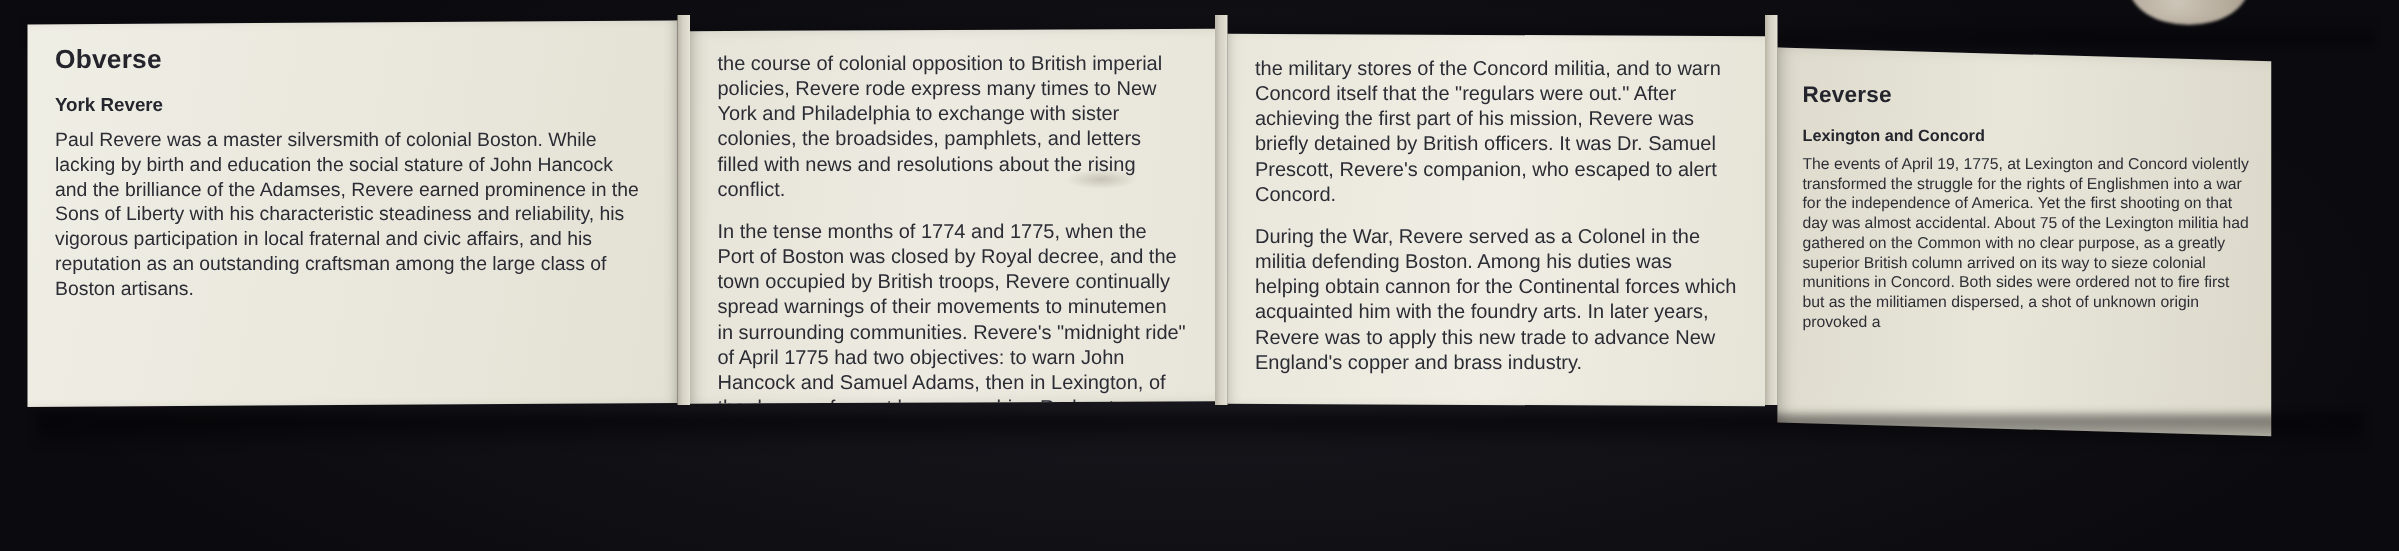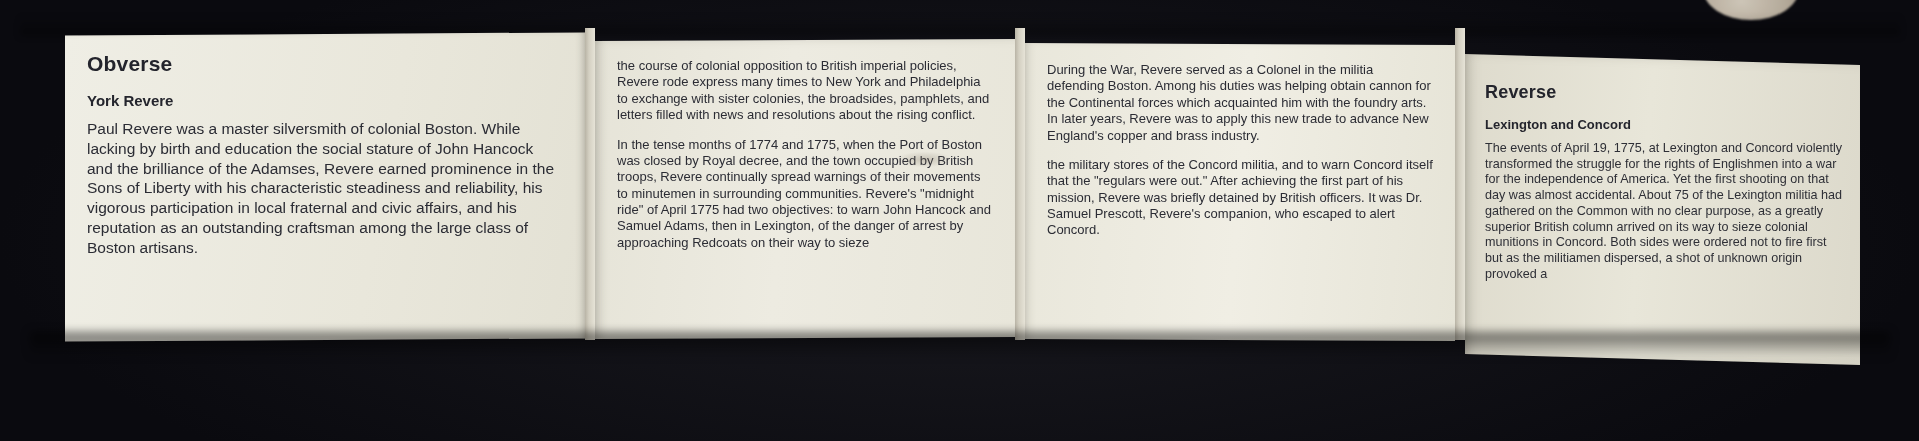--- a/index.html
+++ b/index.html
@@ -37,26 +37,25 @@
     border-radius: 50%;
     background: radial-gradient(ellipse at 40% 70%, #d8cfc0 0%, #bdb2a1 55%, #8e8578 100%);
     filter: blur(1.2px);
     opacity: 0.95;
   }
 
   
   .brochure {
     position: absolute;
     left: 22px;
-    top: 28px;
+    top: 12px;
     width: 1880px;
     height: 312px;
     display: flex;
     align-items: stretch;
-    justify-content: center;
   }
   .panel {
     position: relative;
     background: #eceadf;
     box-sizing: border-box;
     overflow: hidden;
   }
   .panel-inner {
     position: absolute;
     left: 0; top: 0; right: 0; bottom: 0;
@@ -128,21 +127,21 @@
     color: #24252d;
     margin: 0 0 10px 0;
   }
   p.body {
     font-size: 15.5px;
     line-height: 1.28;
     color: #2b2c34;
     margin: 0 0 13px 0;
   }
   .p2 p.body, .p3 p.body {
-    font-size: 13px;
+    font-size: 16px;
     line-height: 1.26;
   }
   .p4 h2.section-title { font-size: 18px; margin-bottom: 14px; }
   .p4 h3.sub-title { font-size: 13px; margin-bottom: 9px; }
   .p4 p.body {
     font-size: 12.6px;
     line-height: 1.25;
     color: #2e2f36;
   }
 
@@ -203,22 +202,22 @@
         <p class="body">the course of colonial opposition to British imperial policies, Revere rode express many times to New York and Philadelphia to exchange with sister colonies, the broadsides, pamphlets, and letters filled with news and resolutions about the rising conflict.</p>
         <p class="body">In the tense months of 1774 and 1775, when the Port of Boston was closed by Royal decree, and the town occupied by British troops, Revere continually spread warnings of their movements to minutemen in surrounding communities. Revere's "midnight ride" of April 1775 had two objectives: to warn John Hancock and Samuel Adams, then in Lexington, of the danger of arrest by approaching Redcoats on their way to sieze</p>
       </div>
       <div class="smudge"></div>
     </div>
 
     <div class="fold"></div>
 
     <div class="panel p3">
       <div class="panel-inner">
+        <p class="body">the military stores of the Concord militia, and to warn Concord itself that the "regulars were out." After achieving the first part of his mission, Revere was briefly detained by British officers. It was Dr. Samuel Prescott, Revere's companion, who escaped to alert Concord.</p>
         <p class="body">During the War, Revere served as a Colonel in the militia defending Boston. Among his duties was helping obtain cannon for the Continental forces which acquainted him with the foundry arts. In later years, Revere was to apply this new trade to advance New England's copper and brass industry.</p>
-        <p class="body">the military stores of the Concord militia, and to warn Concord itself that the "regulars were out." After achieving the first part of his mission, Revere was briefly detained by British officers. It was Dr. Samuel Prescott, Revere's companion, who escaped to alert Concord.</p>
       </div>
     </div>
 
     <div class="fold"></div>
 
     <div class="panel p4">
       <div class="panel-inner">
         <h2 class="section-title">Reverse</h2>
         <h3 class="sub-title">Lexington and Concord</h3>
         <p class="body">The events of April 19, 1775, at Lexington and Concord violently transformed the struggle for the rights of Englishmen into a war for the independence of America. Yet the first shooting on that day was almost accidental. About 75 of the Lexington militia had gathered on the Common with no clear purpose, as a greatly superior British column arrived on its way to sieze colonial munitions in Concord. Both sides were ordered not to fire first but as the militiamen dispersed, a shot of unknown origin provoked a</p>

